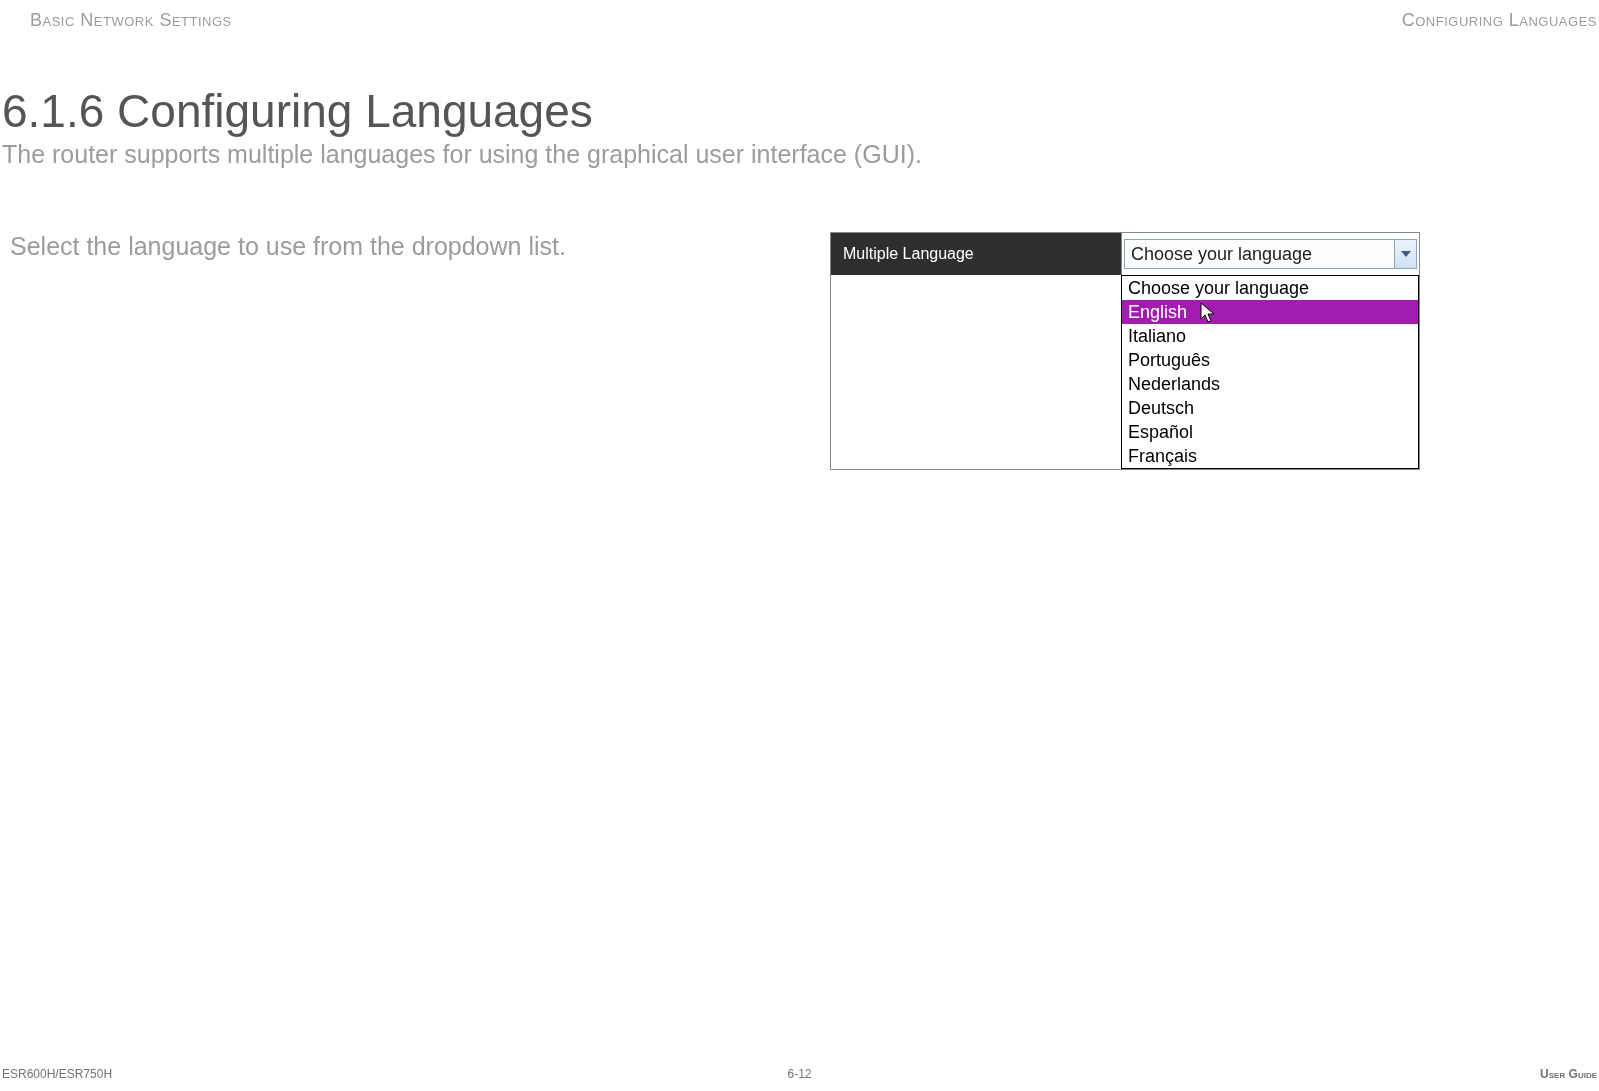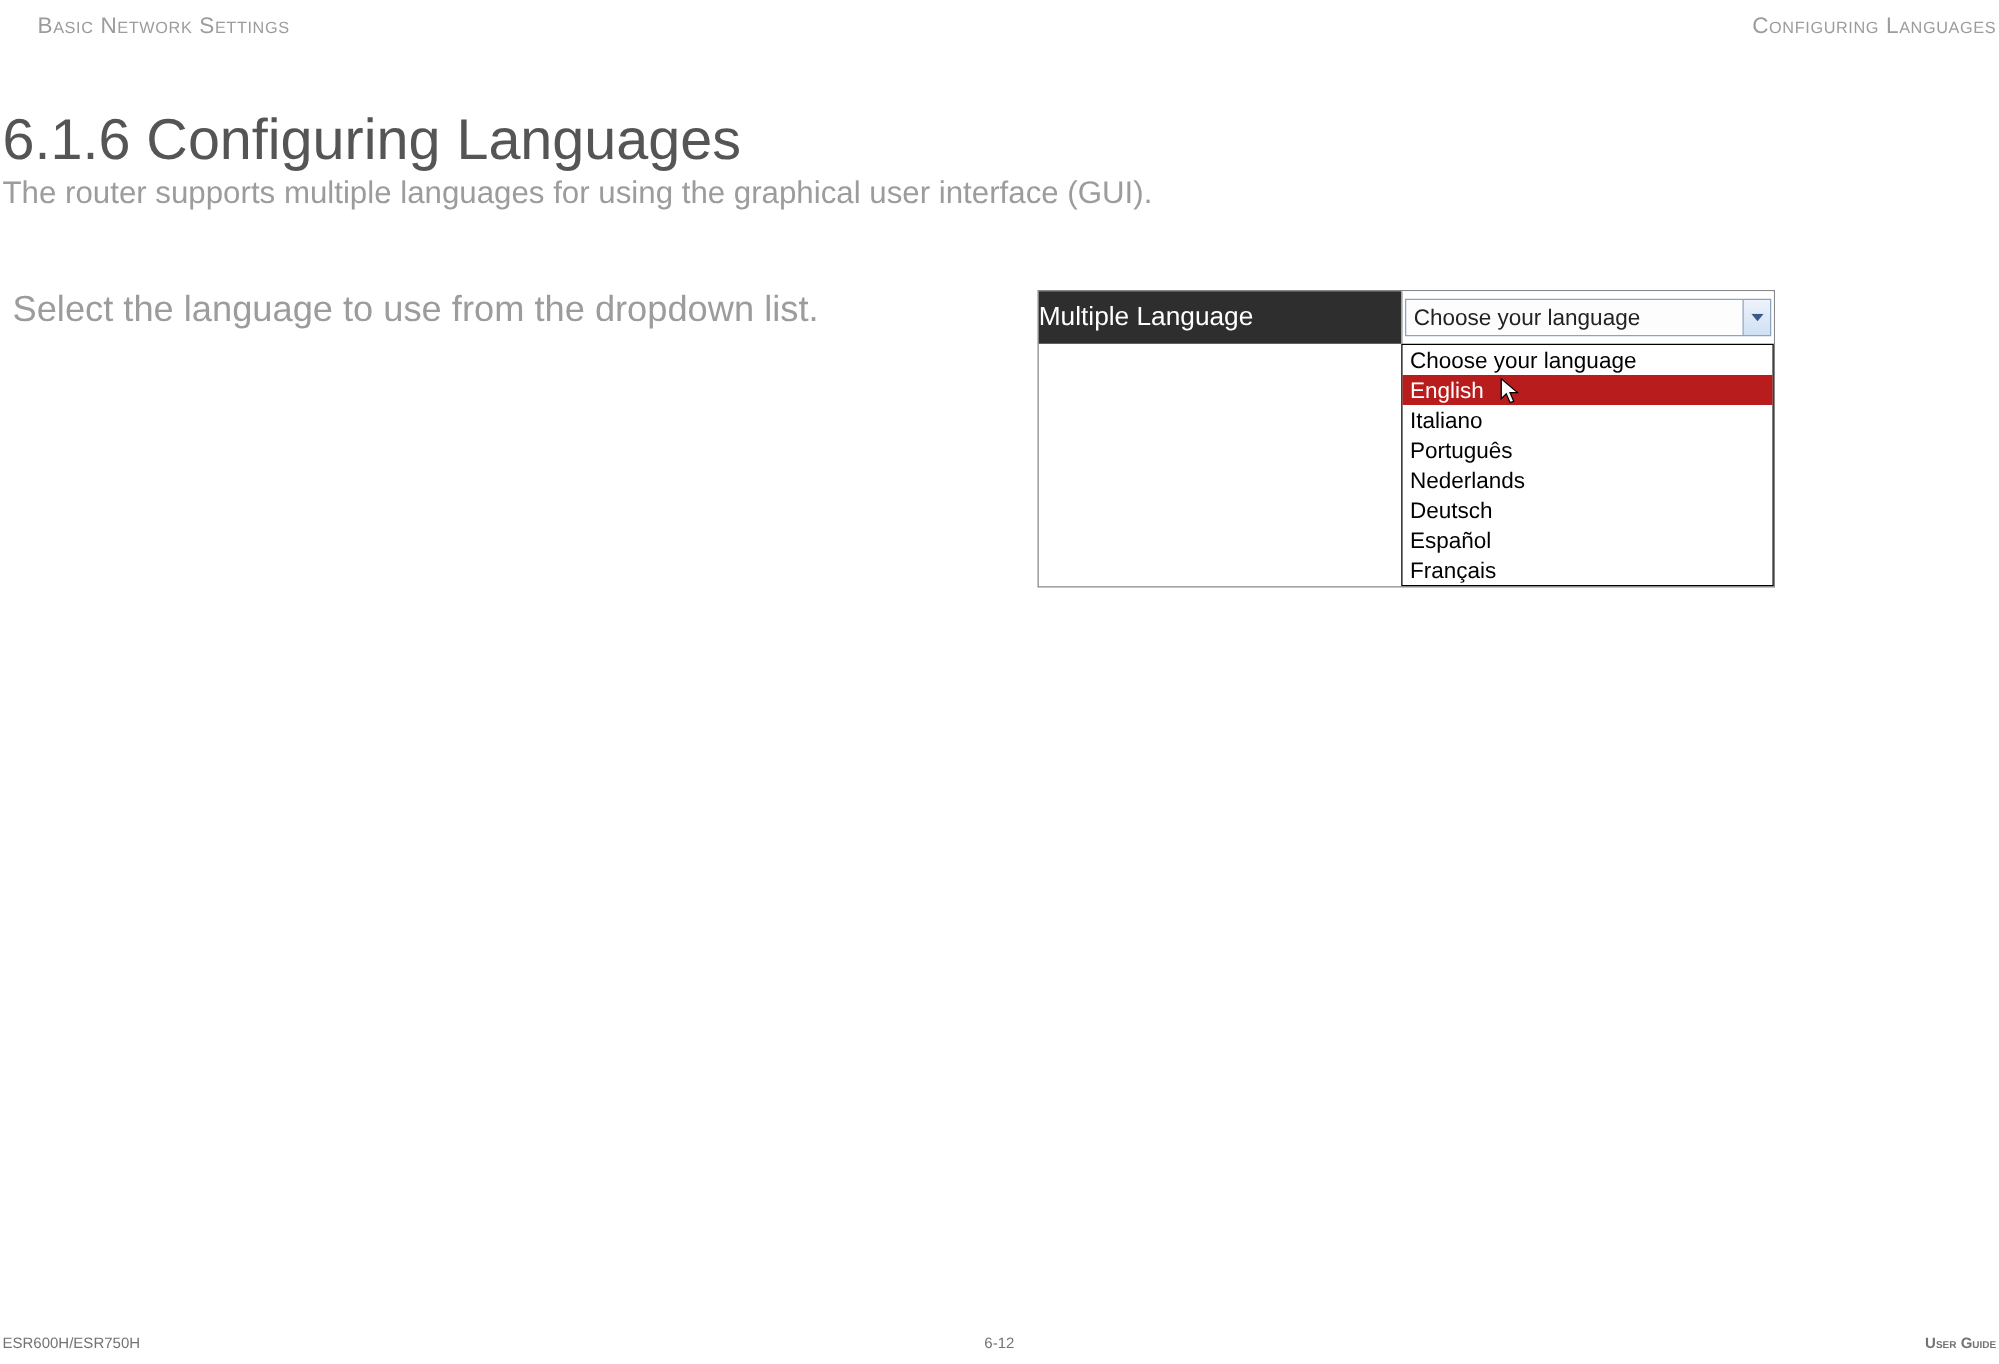--- a/index.html
+++ b/index.html
@@ -32,43 +32,43 @@
     top: 140px;
     left: 2px;
     font-size: 25px;
     color: #9c9c9c;
   }
 
   .instruction {
     position: absolute;
     top: 232px;
     left: 10px;
-    font-size: 29px;
+    font-size: 25px;
     color: #9c9c9c;
   }
 
   
   .panel {
     position: absolute;
     top: 232px;
     left: 830px;
     width: 590px;
     border: 1px solid #888;
   }
   .panel-top {
     display: flex;
     align-items: stretch;
     height: 42px;
   }
   .label-cell {
     flex: 1;
     background: #2e2e2e;
     color: #fff;
-    font-size: 21px;
-    padding: 8px 0;
+    font-size: 16px;
+    padding: 8px 12px;
     display: flex;
     align-items: center;
   }
   .select-cell {
     width: 298px;
     background: #fff;
     border-left: 1px solid #888;
     display: flex;
     align-items: center;
     position: relative;
@@ -103,21 +103,21 @@
     font-size: 18px;
     color: #000;
     margin-left: auto;
     position: relative;
   }
   .dropdown-item {
     padding: 1px 6px;
     line-height: 22px;
   }
   .dropdown-item.selected {
-    background: #b91c1c;
+    background: #a21caf;
     color: #fff;
   }
   .cursor {
     position: absolute;
     left: 78px;
     top: 26px;
     width: 18px; height: 24px;
     pointer-events: none;
   }
 

